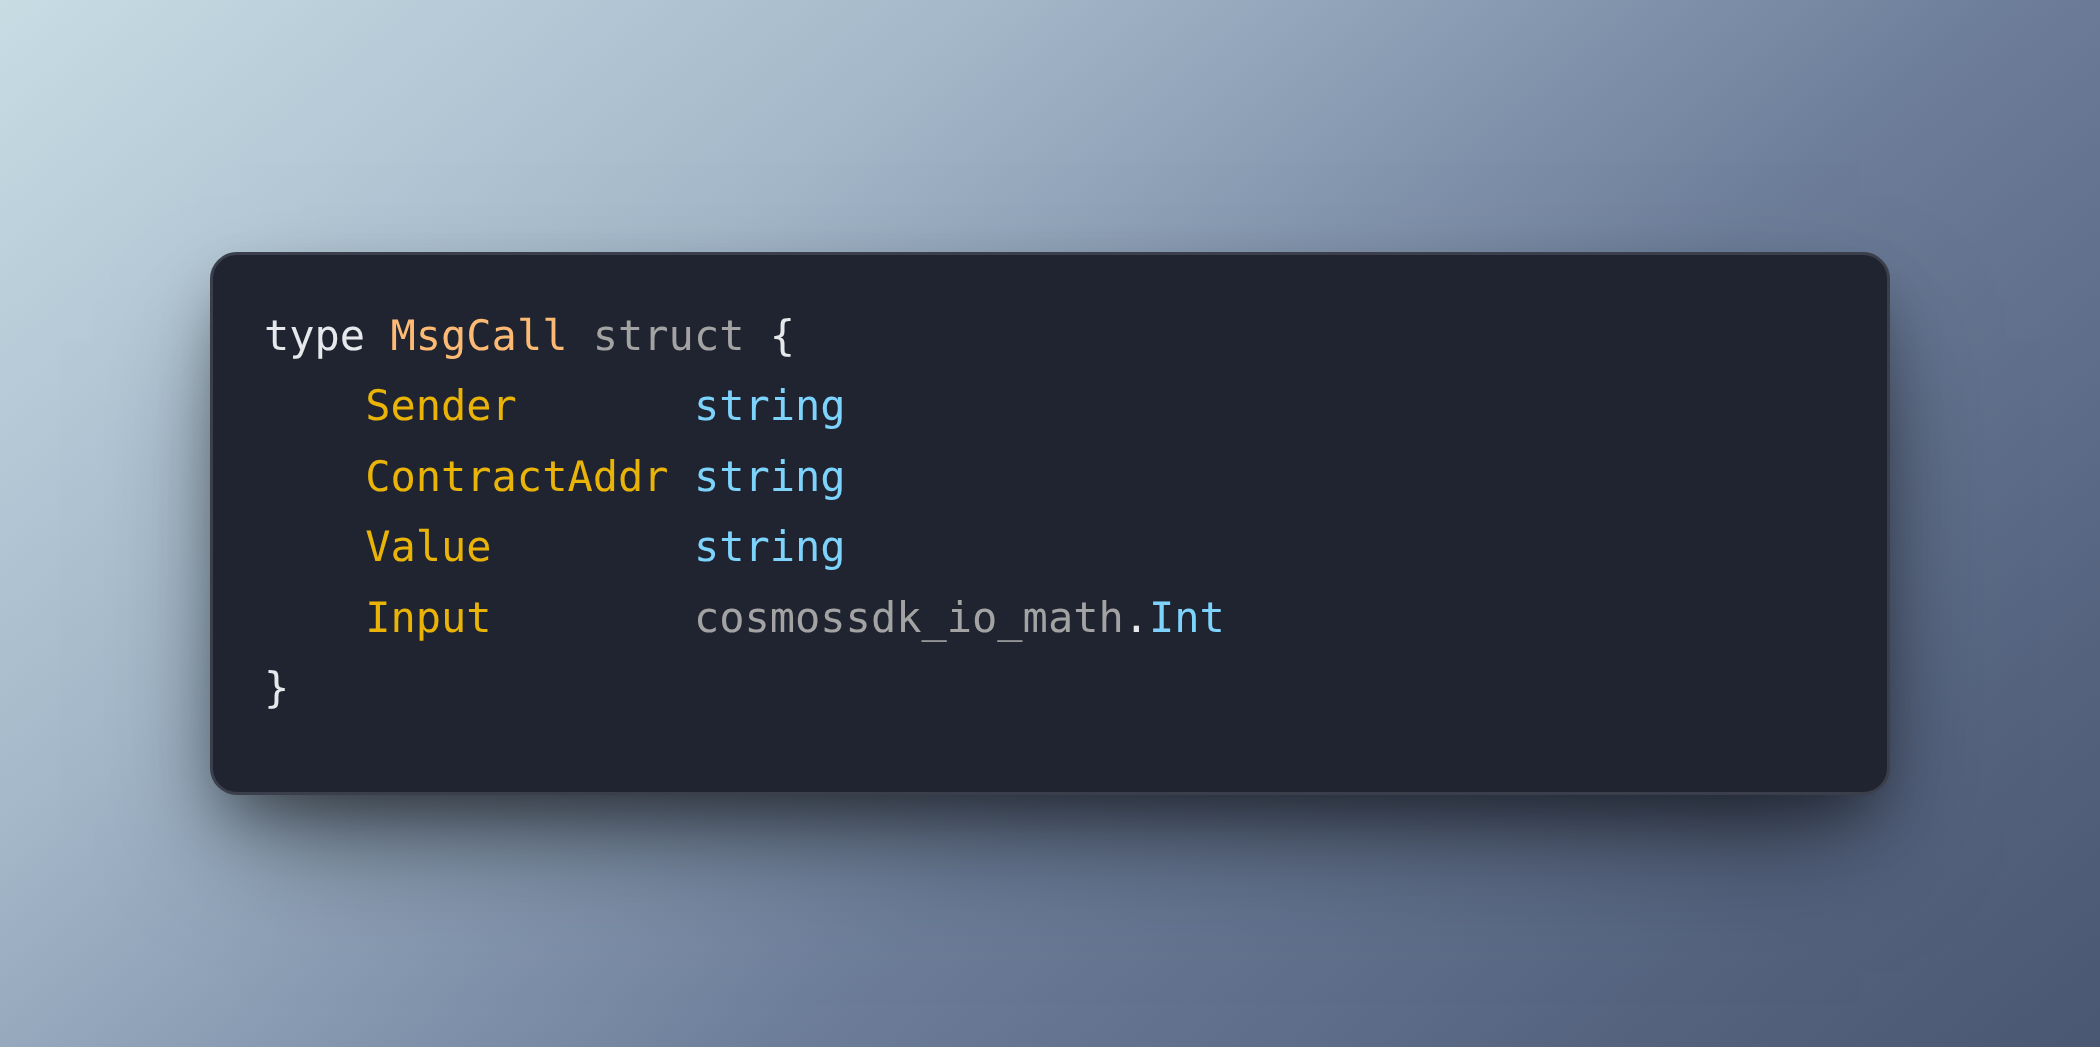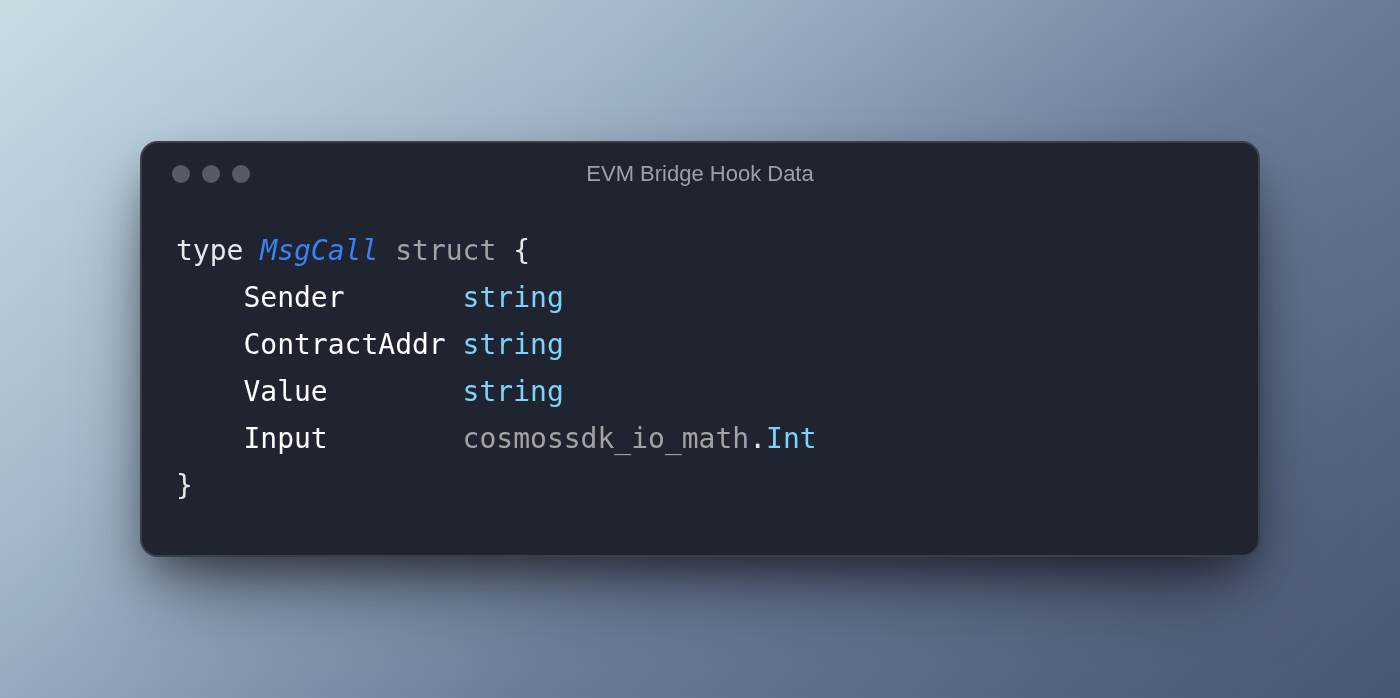--- a/index.html
+++ b/index.html
@@ -46,38 +46,30 @@
   }
   .code {
     padding: 30px 34px 46px 34px;
     font-family: "SF Mono", ui-monospace, Menlo, Consolas, monospace;
     font-size: 28px;
     line-height: 1.68;
     color: #e6e8eb;
     white-space: pre;
   }
   .kw-type   { color: #e6e8eb; }
-  .kw-name   { color: #3b82f6; font-style: italic; }
+  .kw-name   { color: #fdba74; }
   .kw-struct { color: #a3a3a3; }
-  .field     { color: #ffffff; }
+  .field     { color: #eab308; }
   .typ       { color: #7dd3fc; }
   .pkg       { color: #a3a3a3; }
   .dot-sep   { color: #e6e8eb; }
 </style>
 </head>
 <body>
 
 <div class="window">
-  <div class="titlebar">
-    <div class="dots">
-      <div class="dot"></div>
-      <div class="dot"></div>
-      <div class="dot"></div>
-    </div>
-    <div class="title">EVM Bridge Hook Data</div>
-  </div>
   <div class="code"><span class="kw-type">type</span> <span class="kw-name">MsgCall</span> <span class="kw-struct">struct</span> <span>{</span>
     <span class="field">Sender</span>       <span class="typ">string</span>
     <span class="field">ContractAddr</span> <span class="typ">string</span>
     <span class="field">Value</span>        <span class="typ">string</span>
     <span class="field">Input</span>        <span class="pkg">cosmossdk_io_math</span><span class="dot-sep">.</span><span class="typ">Int</span>
 <span>}</span></div>
 </div>
 
 </body></html>

